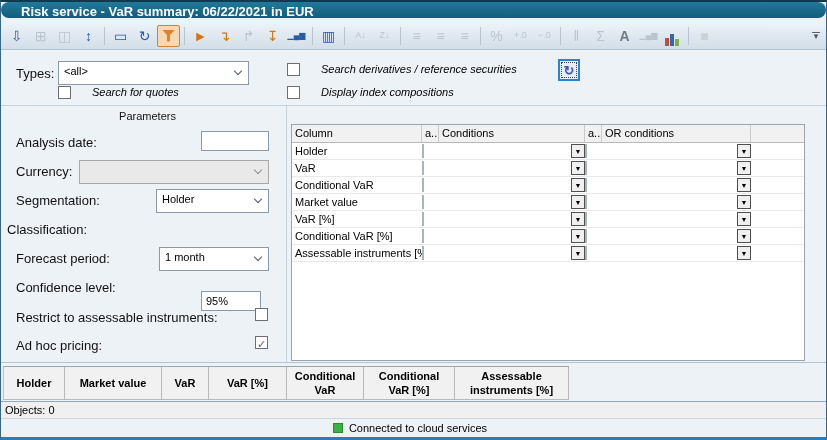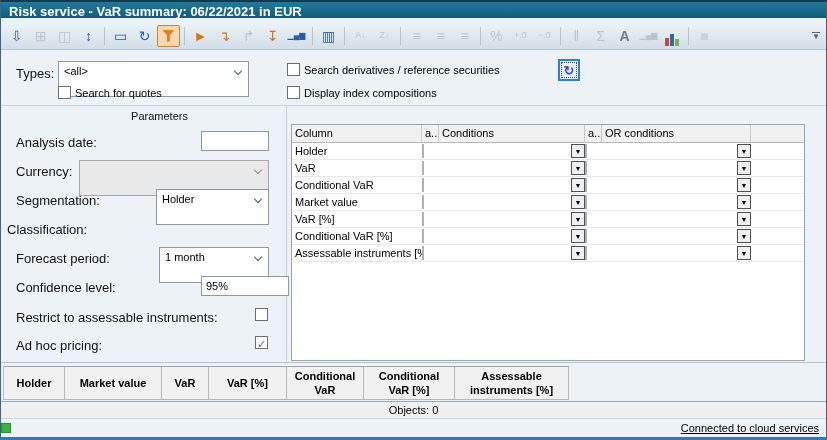--- a/index.html
+++ b/index.html
@@ -5,22 +5,23 @@
   * { box-sizing: border-box; }
   body { margin: 0; background: #cfd8e0; font-family: "Liberation Sans", sans-serif; }
   .window {
     position: relative; width: 827px; height: 440px; overflow: hidden;
     background: #edf2f7;
     border: 1px solid #39678c; border-top: 2px solid #15384e; border-bottom: 3px solid #2d7cba;
   }
   .titlebar {
     position: absolute; left: 0; top: 0; right: 0; height: 16px;
     background: linear-gradient(#20799a, #135c7b);
-    color: #fff; font-weight: bold; font-size: 13px; line-height: 20px; padding-left: 8px;
+    color: #fff; font-weight: bold; font-size: 13px; line-height: 20px; padding-left: 20px;
     white-space: nowrap;
+    border-radius: 10px;
   }
   .toolbar {
     position: absolute; left: 0; top: 20px; right: 0; height: 28px;
     background: linear-gradient(#edf3f8, #d2dee8);
     border-bottom: 1px solid #b2c2cf;
     display: flex; align-items: center; padding: 0 4px; gap: 1px;
   }
   .tb { width: 23px; height: 22px; display: flex; align-items: center; justify-content: center;
         font-size: 14px; border: 1px solid transparent; border-radius: 2px; line-height: 1; }
   .tb.blue { color: #2a5ba6; }
@@ -36,30 +37,30 @@
             clip-path: polygon(0 0, 100% 0, 62% 45%, 62% 100%, 38% 100%, 38% 45%); }
   .cbar { width: 4px; display: inline-block; margin-right: 1px; }
   .overflow { position: absolute; right: 3px; top: 25px; width: 14px; height: 18px;
               display: flex; flex-direction: column; align-items: center; justify-content: center; }
   .ovbar { width: 8px; border-top: 1px solid #51646f; margin-bottom: -1px; }
   .ovarrow { font-size: 9px; color: #44565f; line-height: 8px; }
 
   .lbl { position: absolute; font-size: 13px; color: #111; white-space: nowrap; }
   .sect { position: absolute; top: 108px; font-size: 11px; text-align: center; color: #111; }
 
-  .combo { position: absolute; height: 36px; background: #fff; border: 1px solid #8a99a8;
+  .combo { position: absolute; height: 24px; background: #fff; border: 1px solid #8a99a8;
            font-size: 11px; line-height: 18px; padding: 0 2px 0 5px; white-space: nowrap; }
   .combo.disabled { background: #e9e9e9; border-color: #a8a8a8; }
   .chev { position: absolute; right: 7px; top: 6px; width: 6px; height: 6px;
           border-right: 1px solid #4a5a68; border-bottom: 1px solid #4a5a68; transform: rotate(45deg); }
   .combo.disabled .chev { border-color: #8f8f8f; }
   .input { position: absolute; height: 20px; background: #fff; border: 1px solid #8a99a8;
            font-size: 11px; line-height: 18px; padding: 0 4px; }
 
-  .cbrow { position: absolute; display: flex; align-items: flex-end; gap: 4px; font-size: 11px; }
+  .cbrow { position: absolute; display: flex; align-items: flex-start; gap: 21px; font-size: 11px; font-style: italic; }
   .cb { width: 13px; height: 13px; border: 1px solid #6e6e6e; background: #fff; flex: none;
         text-align: center; line-height: 11px; }
   .cb.checked::after { content: "✓"; font-size: 11px; color: #5f5f5f; }
   .cb.abs { position: absolute; }
 
   .refresh-btn { position: absolute; left: 557px; top: 57px; width: 22px; height: 22px;
                  border: 2px solid #2f80d0; background: #e7edf4; display: flex; align-items: center;
                  justify-content: center; outline: 1px dotted #444; outline-offset: -4px;
                  color: #3b55b8; font-size: 13px; font-weight: bold; }
 
@@ -81,24 +82,24 @@
              display: flex; align-items: center; justify-content: center; line-height: 1; }
 
   .results-head { position: absolute; left: 2px; top: 364px; height: 34px; display: flex;
                   border-top: 1px solid #9aa6af; border-bottom: 1px solid #b9b9b9; border-left: 1px solid #c0c0c0; }
   .rcell { background: #f1f1f1; border-right: 1px solid #b9b9b9; display: flex; align-items: center;
            justify-content: center; text-align: center; font-weight: bold; font-size: 11px;
            line-height: 1.3; white-space: pre-line; }
 
   .objects-bar { position: absolute; left: 0; right: 0; top: 399px; height: 18px; background: #f0f0f0;
                  border-top: 1px solid #97a9b8; border-bottom: 1px solid #ccd6dd;
-                 font-size: 11px; padding: 2px 4px; text-align: center; }
+                 font-size: 11px; padding: 2px 4px; }
   .status-strip { position: absolute; left: 0; right: 0; top: 417px; bottom: 0;
-                  display: flex; align-items: center; justify-content: space-between; gap: 6px;
-                  font-size: 11px; padding-right: 7px; text-decoration: underline; }
+                  display: flex; align-items: center; justify-content: center; gap: 6px;
+                  font-size: 11px; padding-right: 7px; }
   .conn-dot { width: 10px; height: 10px; background: #3cb043; border: 1px solid #2e8b35; flex: none; }
 </style>
 </head>
 <body>
 
 <div class="window">
 
   <div class="titlebar">Risk service - VaR summary: 06/22/2021 in EUR</div>
 
   <div class="toolbar">
@@ -165,21 +166,21 @@
     <span>Search for quotes</span>
   </div>
   <div class="cbrow" style="left:286px;top:84px">
     <span class="cb"></span>
     <span>Display index compositions</span>
   </div>
 
   <div class="hline" style="top:103px"></div>
   <div class="vdiv"></div>
 
-  <div class="sect" style="left:16px;width:285px">Parameters</div>
+  <div class="sect" style="left:4px;width:285px">Parameters</div>
 
   <span class="lbl" style="left:15px;top:133px">Analysis date:</span>
   <div class="input" style="left:200px;top:129px;width:68px"></div>
 
   <span class="lbl" style="left:15px;top:162px">Currency:</span>
   <div class="combo disabled" style="left:78px;top:158px;width:190px">
     <span></span>
     <span class="chev"></span>
   </div>
 
@@ -191,21 +192,21 @@
 
   <span class="lbl" style="left:6px;top:220px">Classification:</span>
 
   <span class="lbl" style="left:15px;top:249px">Forecast period:</span>
   <div class="combo" style="left:158px;top:245px;width:110px">
     <span>1 month</span>
     <span class="chev"></span>
   </div>
 
   <span class="lbl" style="left:15px;top:278px">Confidence level:</span>
-  <div class="input" style="left:200px;top:274px;width:88px">95%</div>
+  <div class="input" style="left:200px;top:289px;width:60px">95%</div>
 
   <span class="lbl" style="left:15px;top:308px">Restrict to assessable instruments:</span>
   <span class="cb abs" style="left:254px;top:306px"></span>
 
   <span class="lbl" style="left:15px;top:336px">Ad hoc pricing:</span>
   <span class="cb abs checked" style="left:254px;top:334px"></span>
 
   <div class="filter-table">
     <div class="f-head">
       <div class="c0">Column</div>

